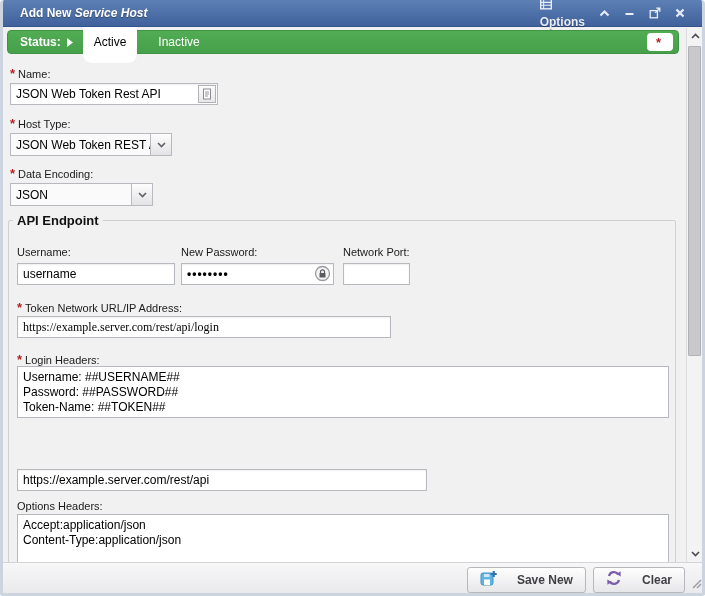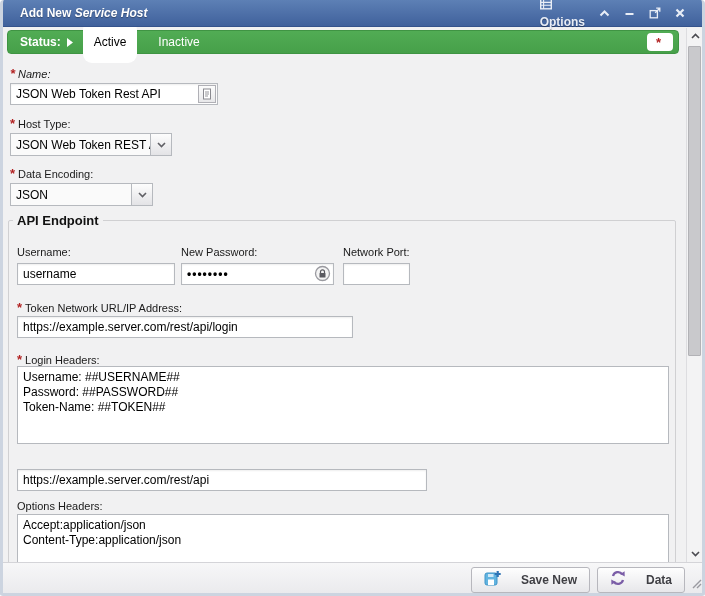--- a/index.html
+++ b/index.html
@@ -126,21 +126,21 @@
           <polygon points="0,0 6,4.5 0,9" fill="#fff"></polygon>
         </svg>
     </span>
     <div class="status-tab active">Active</div>
     <div class="status-tab">Inactive</div>
     <div class="status-required">
       <span class="req">*</span>
     </div>
   </div>
 
-  <div class="field-label" style="left:7px; top:66px;font-style:italic;">
+  <div class="field-label" style="left:7px; top:66px;">
     <span class="req">*</span><span>Name:</span>
   </div>
   <div class="text-wrap" style="left:7px; top:83px; width:208px;">
     <input class="ti" value="JSON Web Token Rest API" style="">
     <span class="input-icon-btn">
       <svg width="10" height="12" viewBox="0 0 10 12">
           <rect x="1.5" y="1" width="7" height="10" fill="#fff" stroke="#8a8a90"></rect>
           <path d="M3 4h4M3 6h4M3 8h3" stroke="#8a8a90" stroke-width="0.9"></path>
         </svg>
     </span>
@@ -192,28 +192,28 @@
     </div>
 
     <div class="field-label" style="left:334px; top:18px;">Network Port:</div>
     <div class="text-wrap" style="left:334px; top:35px; width:67px;">
       <input class="ti noicon" value="" style="">
     </div>
 
     <div class="field-label" style="left:8px; top:72px;">
       <span class="req">*</span><span>Token Network URL/IP Address:</span>
     </div>
-    <div class="text-wrap" style="left:8px; top:88px; width:336px;">
+    <div class="text-wrap" style="left:8px; top:88px; width:374px;font-family:Liberation Serif, serif;">
       <input class="ti noicon" value="https://example.server.com/rest/api/login" style="">
     </div>
 
     <div class="field-label" style="left:8px; top:124px;">
       <span class="req">*</span><span>Login Headers:</span>
     </div>
-    <textarea class="ta" style="left: 8px; top: 138px; width: 652px; height: 78px;">Username: ##USERNAME##
+    <textarea class="ta" style="left: 8px; top: 138px; width: 652px; height: 52px;">Username: ##USERNAME##
 Password: ##PASSWORD##
 Token-Name: ##TOKEN##</textarea>
 
     <div class="text-wrap" style="left:8px; top:241px; width:410px;">
       <input class="ti noicon" value="https://example.server.com/rest/api" style="">
     </div>
 
     <div class="field-label" style="left:8px; top:272px;">Options Headers:</div>
     <textarea class="ta" style="left: 8px; top: 286px; width: 652px; height: 78px;">Accept:application/json
 Content-Type:application/json</textarea>
@@ -247,21 +247,21 @@
     </button>
     <button class="btn">
       <span>
         <svg width="16" height="16" viewBox="0 0 16 16">
             <path d="M3 6A5.2 5.2 0 0 1 12.2 4.2" fill="none" stroke="#7b5ea7" stroke-width="2.3"></path>
             <polygon points="14.6,1.2 14.7,6.6 10.3,4.1" fill="#7b5ea7"></polygon>
             <path d="M13 10a5.2 5.2 0 0 1-9.2 1.8" fill="none" stroke="#7b5ea7" stroke-width="2.3"></path>
             <polygon points="1.4,14.8 1.3,9.4 5.7,11.9" fill="#7b5ea7"></polygon>
           </svg>
       </span>
-      <span>Data</span>
+      <span>Clear</span>
     </button>
   </div>
 
   <div class="resize-grip">
     <svg width="11" height="11" viewBox="0 0 11 11">
         <path d="M10 2L2 10M10 6L6 10" stroke="#9a9aa0" stroke-width="1.4"></path>
       </svg>
   </div>
 
 </div>

